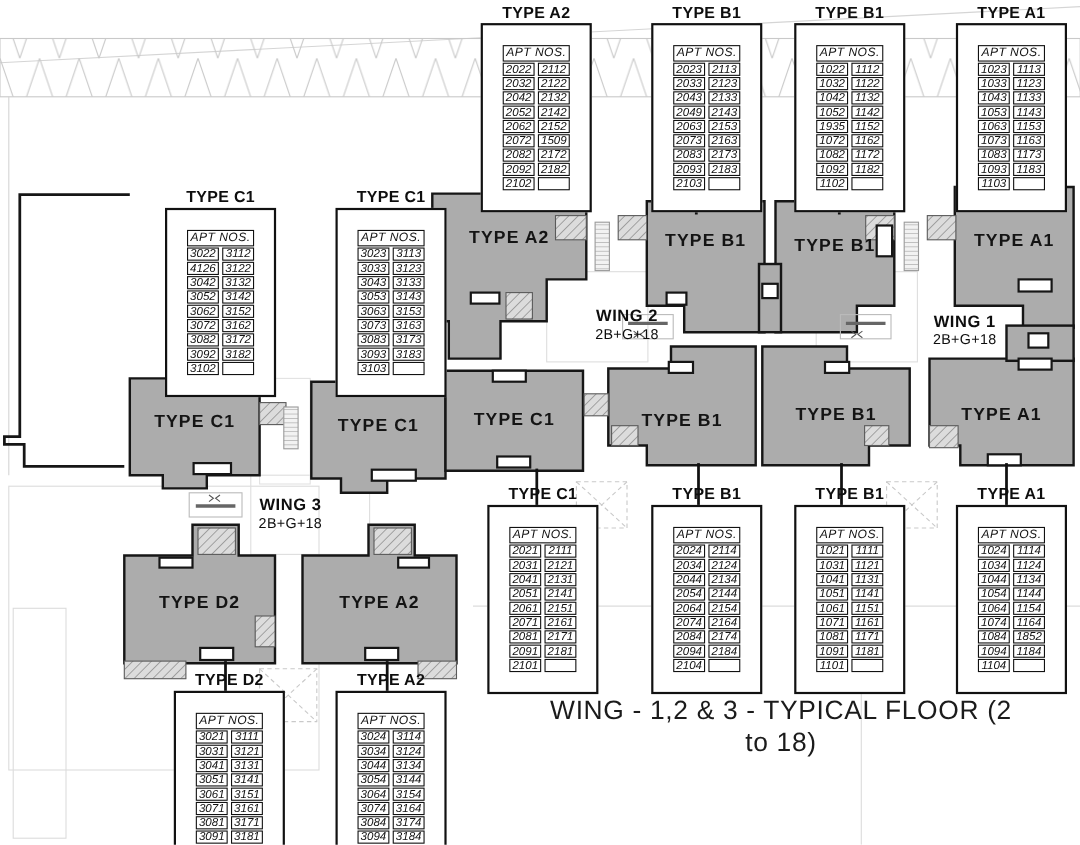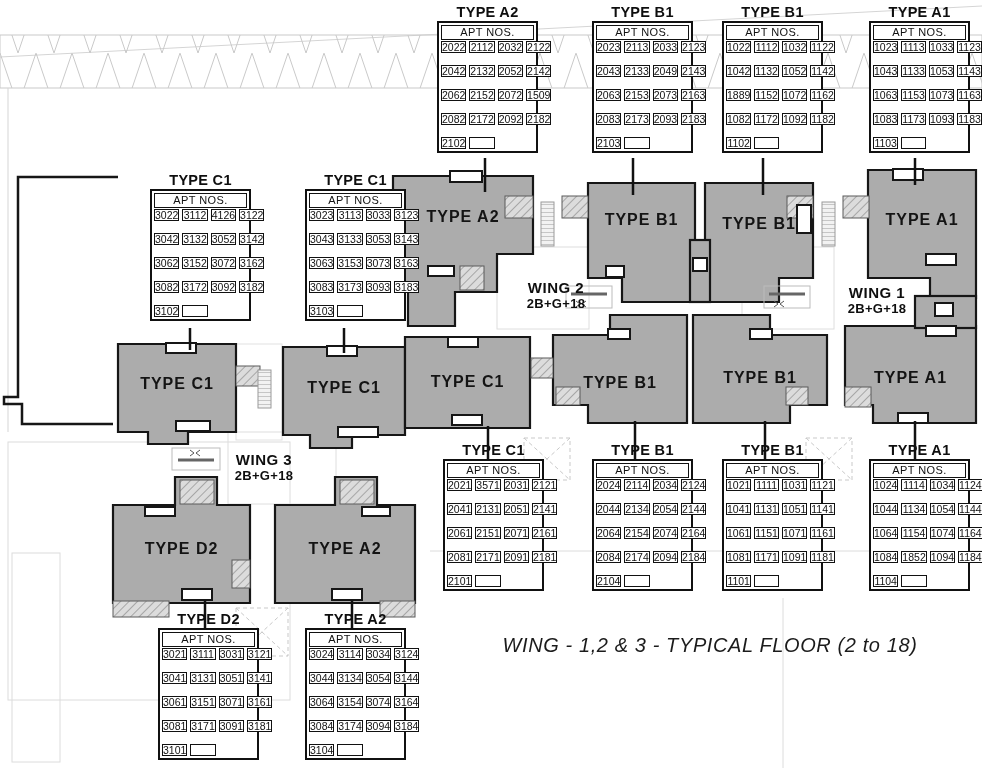--- a/index.html
+++ b/index.html
@@ -3,34 +3,34 @@
 <meta charset="utf-8">
 <style>
   html,body{margin:0;padding:0;background:#fff;}
   body{width:982px;height:768px;position:relative;overflow:hidden;
        font-family:"Liberation Sans",sans-serif;color:#111;}
   #plan{position:absolute;left:0;top:0;z-index:1;}
   
   .apt-table{position:absolute;width:101px;z-index:3;}
   .tbl-title{text-align:center;font-weight:bold;font-size:14.5px;letter-spacing:.3px;
              height:18px;line-height:18px;color:#0e0e0e;}
-  .tbl-box{border:2px solid #111;background:#fff;padding:2px;}
+  .tbl-box{border:2px solid #111;background:#fff;padding:18px;font-style:italic;}
   .tbl-head{border:1px solid #111;font-size:11px;text-align:center;height:13px;
             line-height:13px;margin-bottom:1px;letter-spacing:.4px;background:#fff;}
-  .tbl-body{display:grid;grid-template-columns:1fr 1fr 1fr 1fr;gap:12px 3px;}
+  .tbl-body{display:grid;grid-template-columns:1fr 1fr;gap:1px 3px;}
   .cell{border:1px solid #111;height:10px;line-height:10px;font-size:10.5px;
         text-align:center;background:#fff;}
   
   .blk{position:absolute;z-index:2;text-align:center;font-weight:bold;font-size:16px;
        letter-spacing:1px;color:#141414;white-space:nowrap;}
   .wing{position:absolute;z-index:2;text-align:center;color:#0e0e0e;white-space:nowrap;}
   .wing .wn{font-weight:bold;font-size:15px;letter-spacing:.5px;}
-  .wing .ws{font-weight:bold;font-size:13px;letter-spacing:.3px;}
+  .wing .ws{font-weight:normal;font-size:13px;letter-spacing:.3px;}
   .big{position:absolute;left:490px;top:633px;width:440px;z-index:2;text-align:center;
-       font-size:20px;letter-spacing:.6px;line-height:1.2;color:#1b1b1b;font-style:italic;}
+       font-size:24px;letter-spacing:.6px;line-height:1.2;color:#1b1b1b;}
 </style>
 </head>
 <body>
 
 <svg id="plan" width="982" height="768" viewBox="0 0 982 768">
   <defs>
     <pattern id="hat" width="6" height="6" patternUnits="userSpaceOnUse" patternTransform="rotate(45)">
       <rect width="6" height="6" fill="#dcdcdc"></rect>
       <line x1="0" y1="0" x2="0" y2="6" stroke="#8f8f8f" stroke-width="1.4"></line>
     </pattern>
@@ -183,21 +183,21 @@
 <div class="blk" style="left:868px;top:211px;width:108px">TYPE A1</div>
 <div class="blk" style="left:118px;top:375px;width:118px">TYPE C1</div>
 <div class="blk" style="left:283px;top:379px;width:122px">TYPE C1</div>
 <div class="blk" style="left:405px;top:373px;width:125px">TYPE C1</div>
 <div class="blk" style="left:553px;top:374px;width:134px">TYPE B1</div>
 <div class="blk" style="left:693px;top:369px;width:134px">TYPE B1</div>
 <div class="blk" style="left:845px;top:369px;width:131px">TYPE A1</div>
 <div class="blk" style="left:113px;top:540px;width:137px">TYPE D2</div>
 <div class="blk" style="left:275px;top:540px;width:140px">TYPE A2</div>
 
-<div class="wing" style="left:508px;top:279px;width:96px">
+<div class="wing" style="left:522px;top:279px;width:96px">
   <div class="wn">WING 2</div>
   <div class="ws">2B+G+18</div>
 </div>
 <div class="wing" style="left:829px;top:284px;width:96px">
   <div class="wn">WING 1</div>
   <div class="ws">2B+G+18</div>
 </div>
 <div class="wing" style="left:216px;top:451px;width:96px">
   <div class="wn">WING 3</div>
   <div class="ws">2B+G+18</div>
@@ -265,21 +265,21 @@
       <div class="tbl-head">APT NOS.</div>
       <div class="tbl-body">
         <div class="cell">1022</div>
         <div class="cell">1112</div>
         <div class="cell">1032</div>
         <div class="cell">1122</div>
         <div class="cell">1042</div>
         <div class="cell">1132</div>
         <div class="cell">1052</div>
         <div class="cell">1142</div>
-        <div class="cell">1889</div>
+        <div class="cell">1935</div>
         <div class="cell">1152</div>
         <div class="cell">1072</div>
         <div class="cell">1162</div>
         <div class="cell">1082</div>
         <div class="cell">1172</div>
         <div class="cell">1092</div>
         <div class="cell">1182</div>
         <div class="cell">1102</div>
         <div class="cell"></div>
       </div>
@@ -362,21 +362,21 @@
         <div class="cell"></div>
       </div>
     </div>
   </div>
 <div class="apt-table" style="left:443px;top:441px">
     <div class="tbl-title">TYPE C1</div>
     <div class="tbl-box">
       <div class="tbl-head">APT NOS.</div>
       <div class="tbl-body">
         <div class="cell">2021</div>
-        <div class="cell">3571</div>
+        <div class="cell">2111</div>
         <div class="cell">2031</div>
         <div class="cell">2121</div>
         <div class="cell">2041</div>
         <div class="cell">2131</div>
         <div class="cell">2051</div>
         <div class="cell">2141</div>
         <div class="cell">2061</div>
         <div class="cell">2151</div>
         <div class="cell">2071</div>
         <div class="cell">2161</div>

